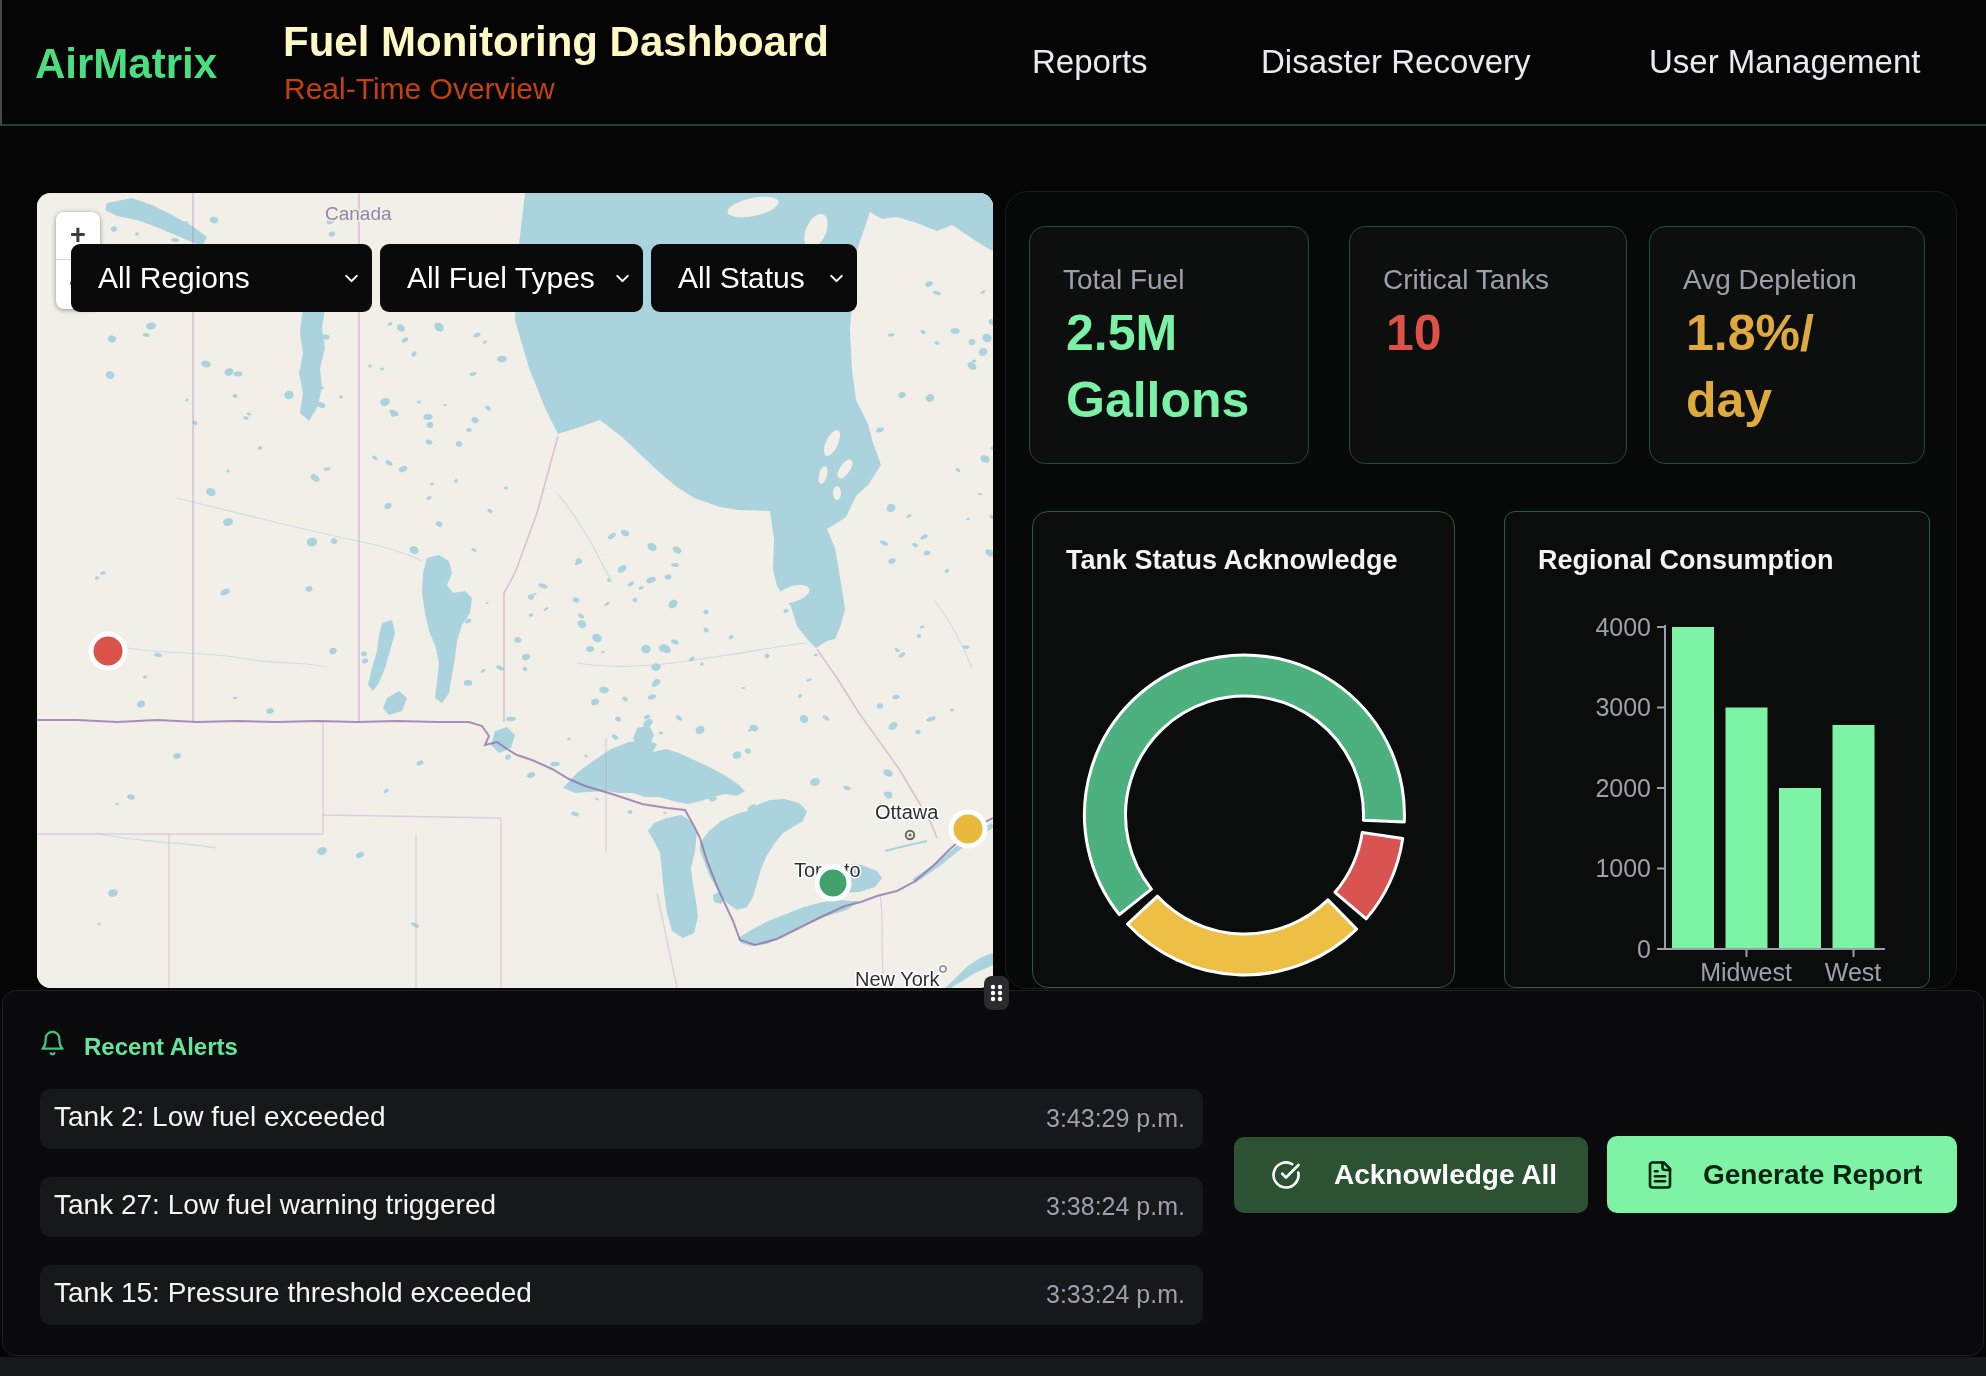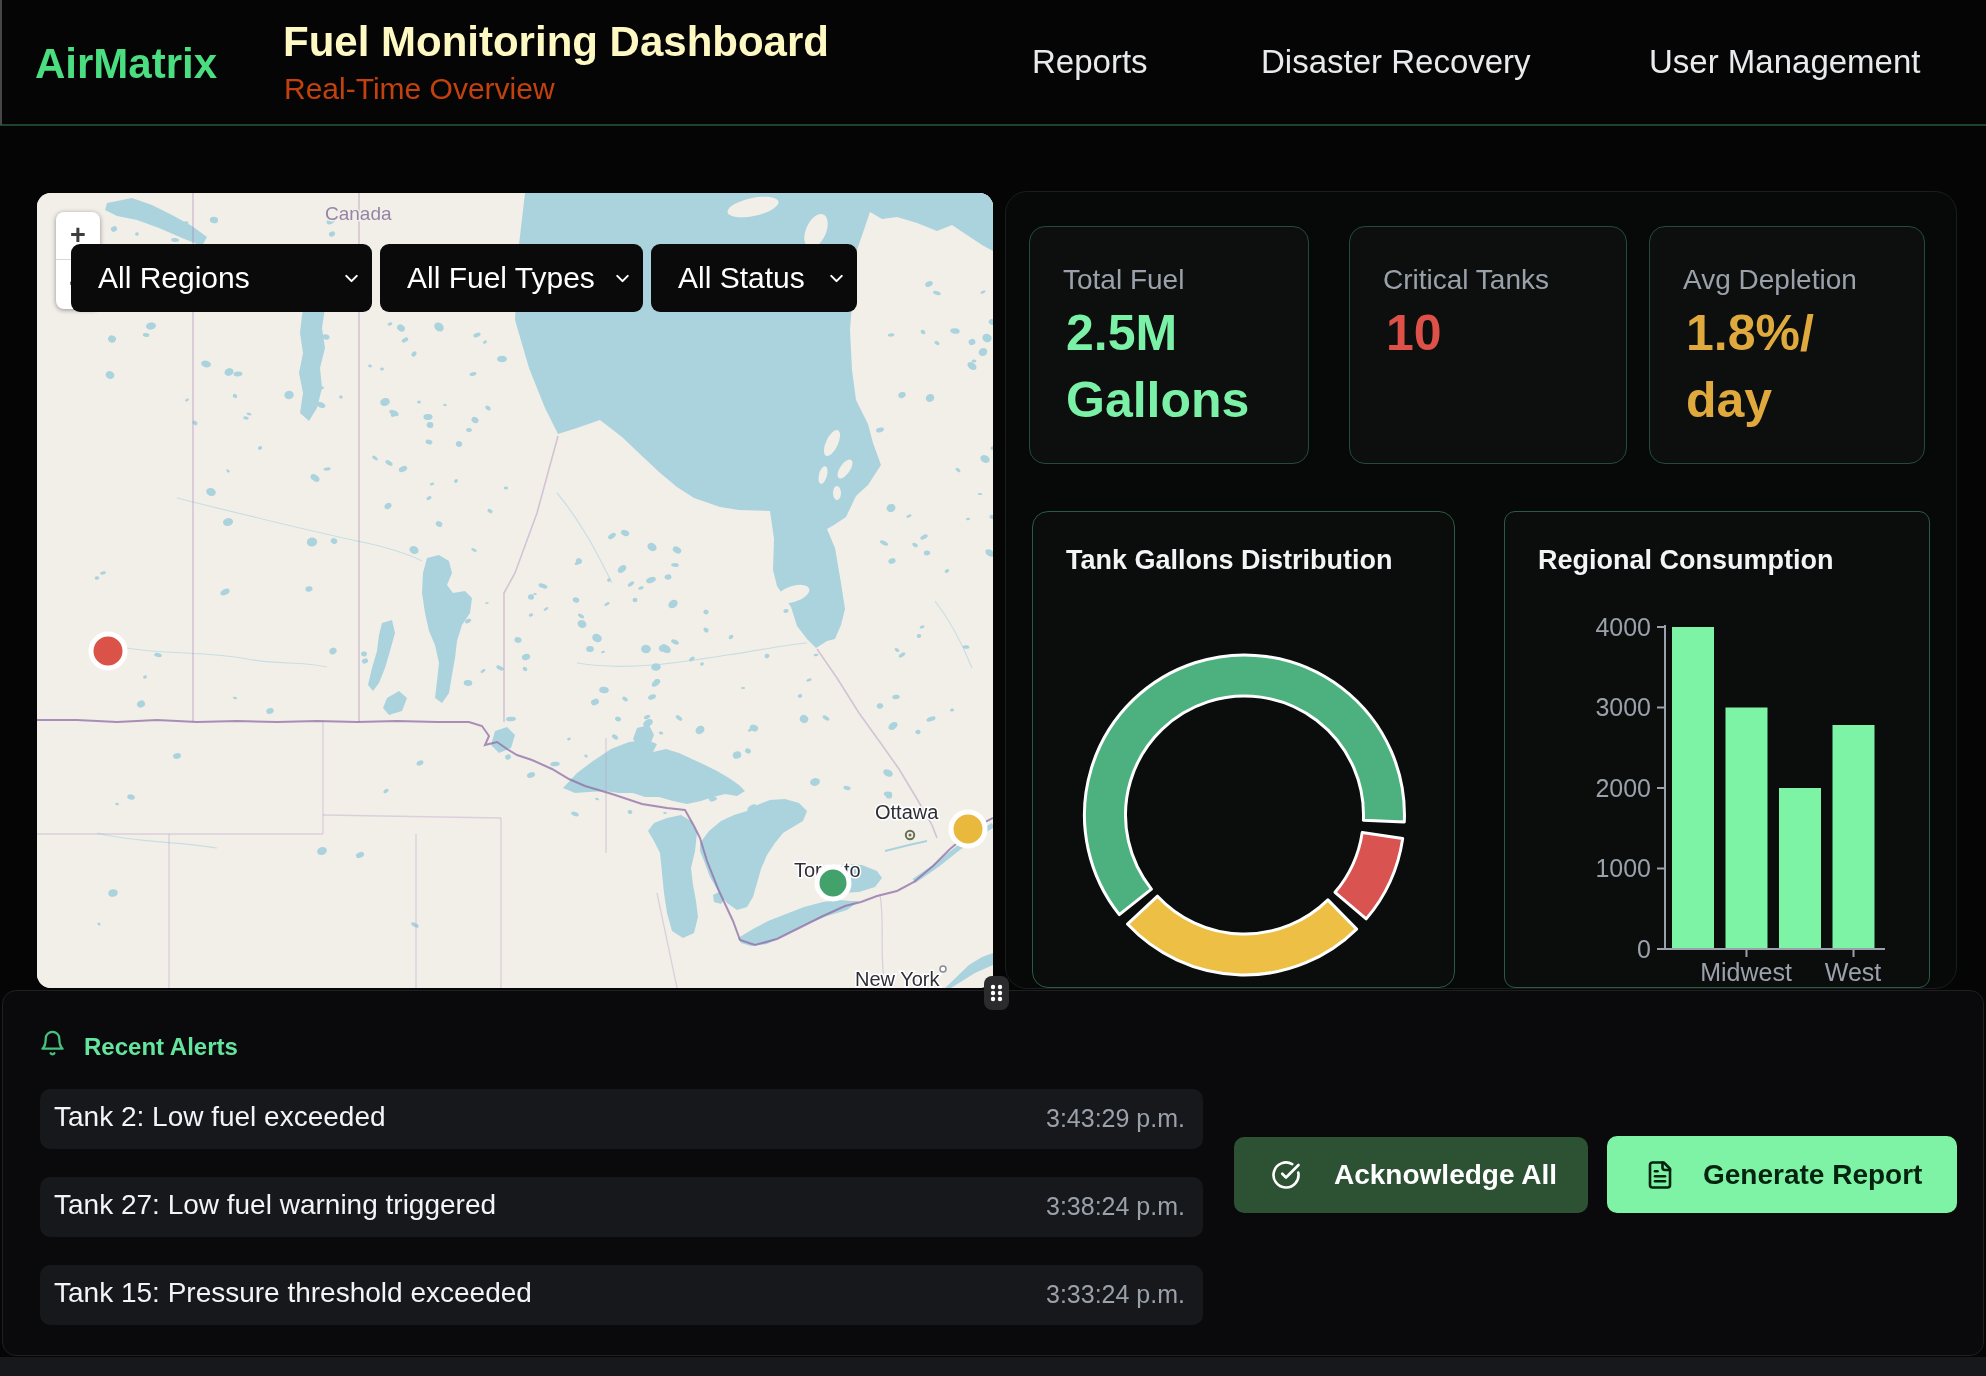--- a/index.html
+++ b/index.html
@@ -390,21 +390,21 @@
   </div>
   <div class="stat" style="left:343px; width:278px;">
     <div class="lab">Critical Tanks</div>
     <div class="val" style="color:#dd5148;">10</div>
   </div>
   <div class="stat" style="left:643px; width:276px;">
     <div class="lab">Avg Depletion</div>
     <div class="val" style="color:#dfa93d;">1.8%/<br>day</div>
   </div>
   <div class="chartcard" style="left:26px; width:423px;">
-    <h3>Tank Gallons Distribution</h3>
+    <h3>Tank Status Acknowledge</h3>
     <svg width="423" height="476" viewBox="0 0 423 476">
         <path d="M86.3,402.6 A160,160 0 1 1 371.3,310.0 L330.4,308.2 A119,119 0 1 0 118.4,377.1 Z" fill="#4cb17e" stroke="#fff" stroke-width="3" stroke-linejoin="round"></path>
         <path d="M369.7,326.6 A160,160 0 0 1 333.2,406.9 L302.0,380.3 A119,119 0 0 0 329.2,320.6 Z" fill="#d95350" stroke="#fff" stroke-width="3" stroke-linejoin="round"></path>
         <path d="M323.6,417.1 A160,160 0 0 1 94.5,412.1 L124.5,384.2 A119,119 0 0 0 294.9,387.9 Z" fill="#edbf44" stroke="#fff" stroke-width="3" stroke-linejoin="round"></path>
       </svg>
   </div>
   <div class="chartcard" style="left:498px; width:426px;border-radius:11px;">
     <h3>Regional Consumption</h3>
     <svg width="418" height="476" viewBox="0 0 418 476">
 <g fill="#7df3a5">

